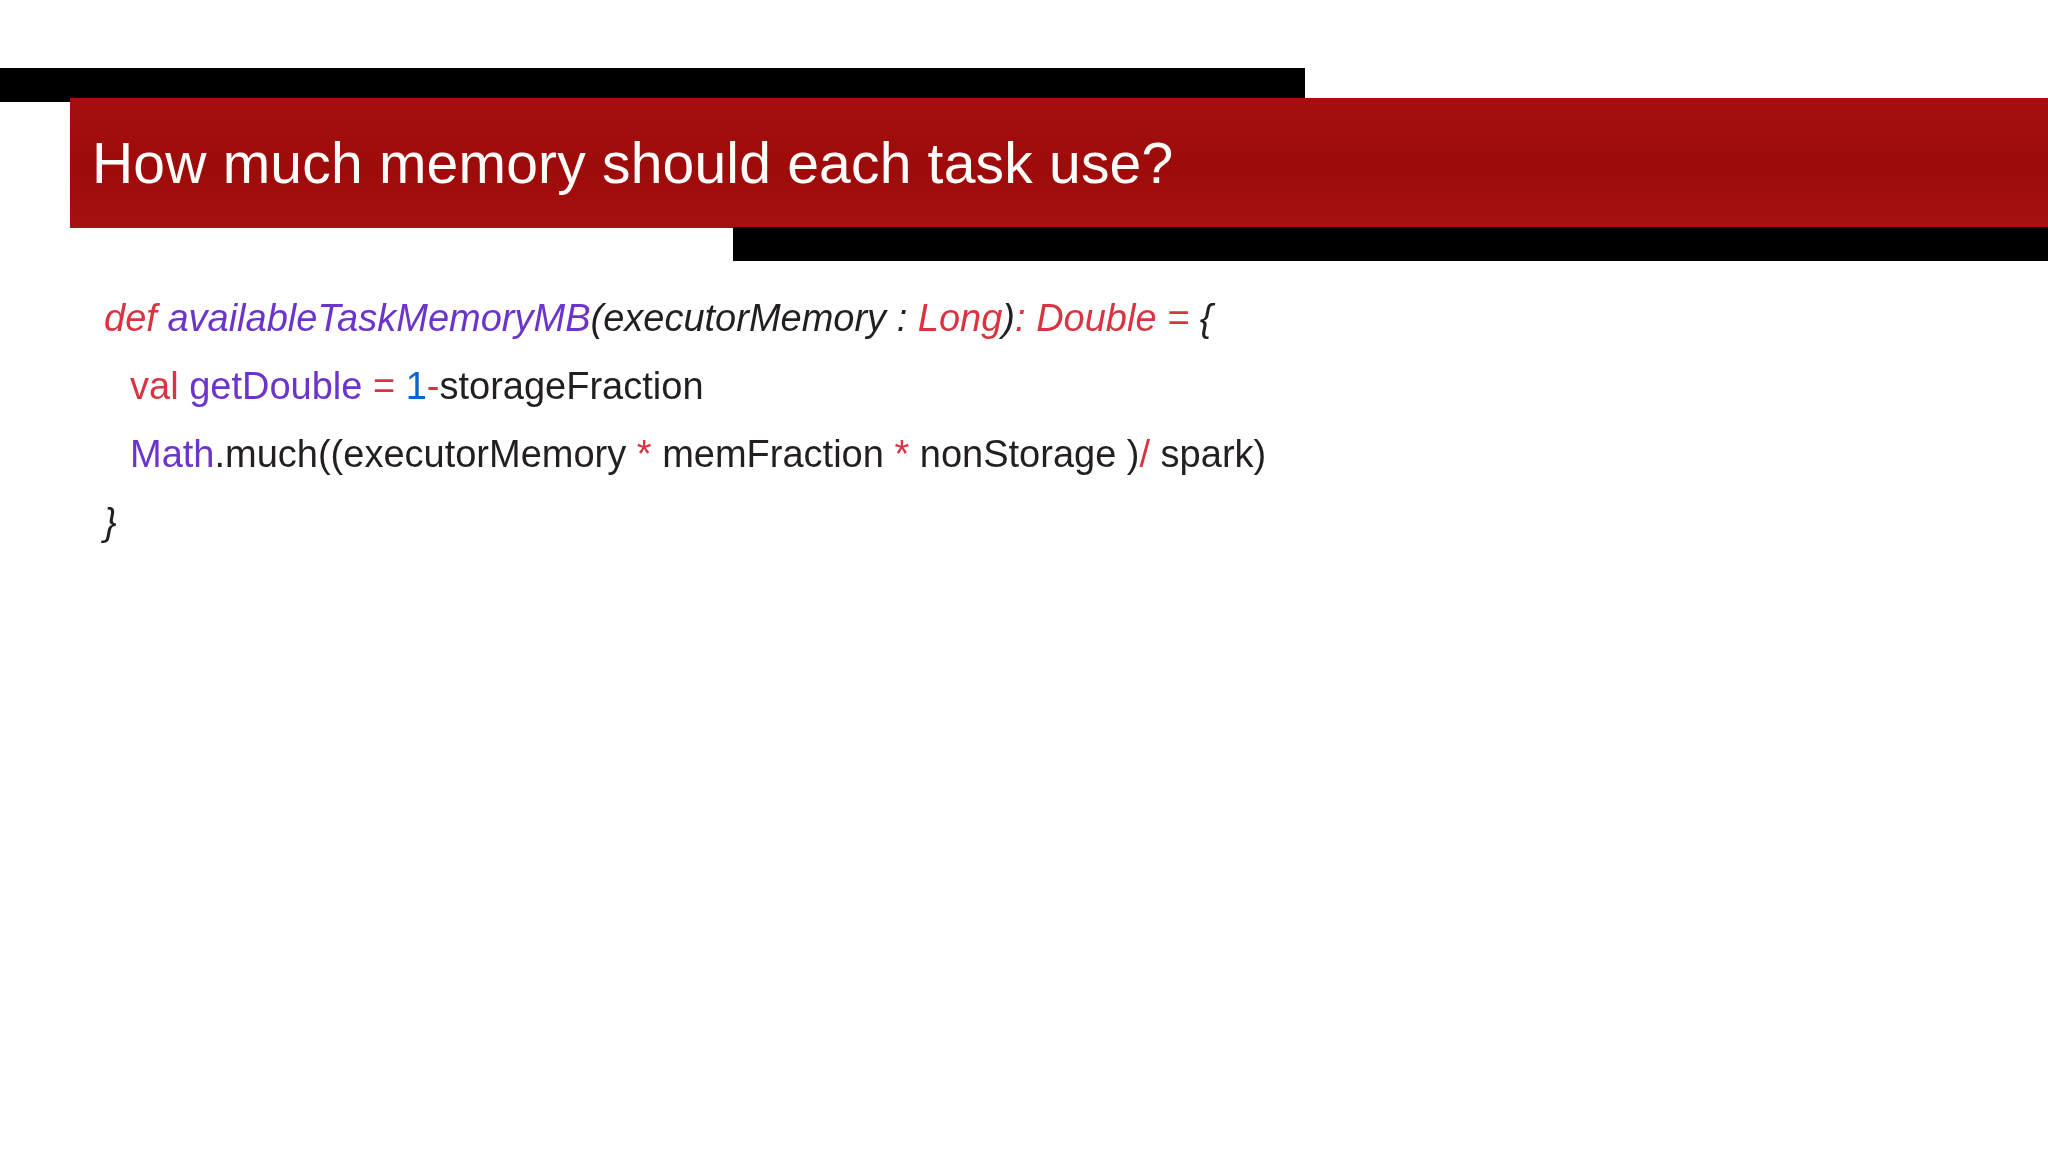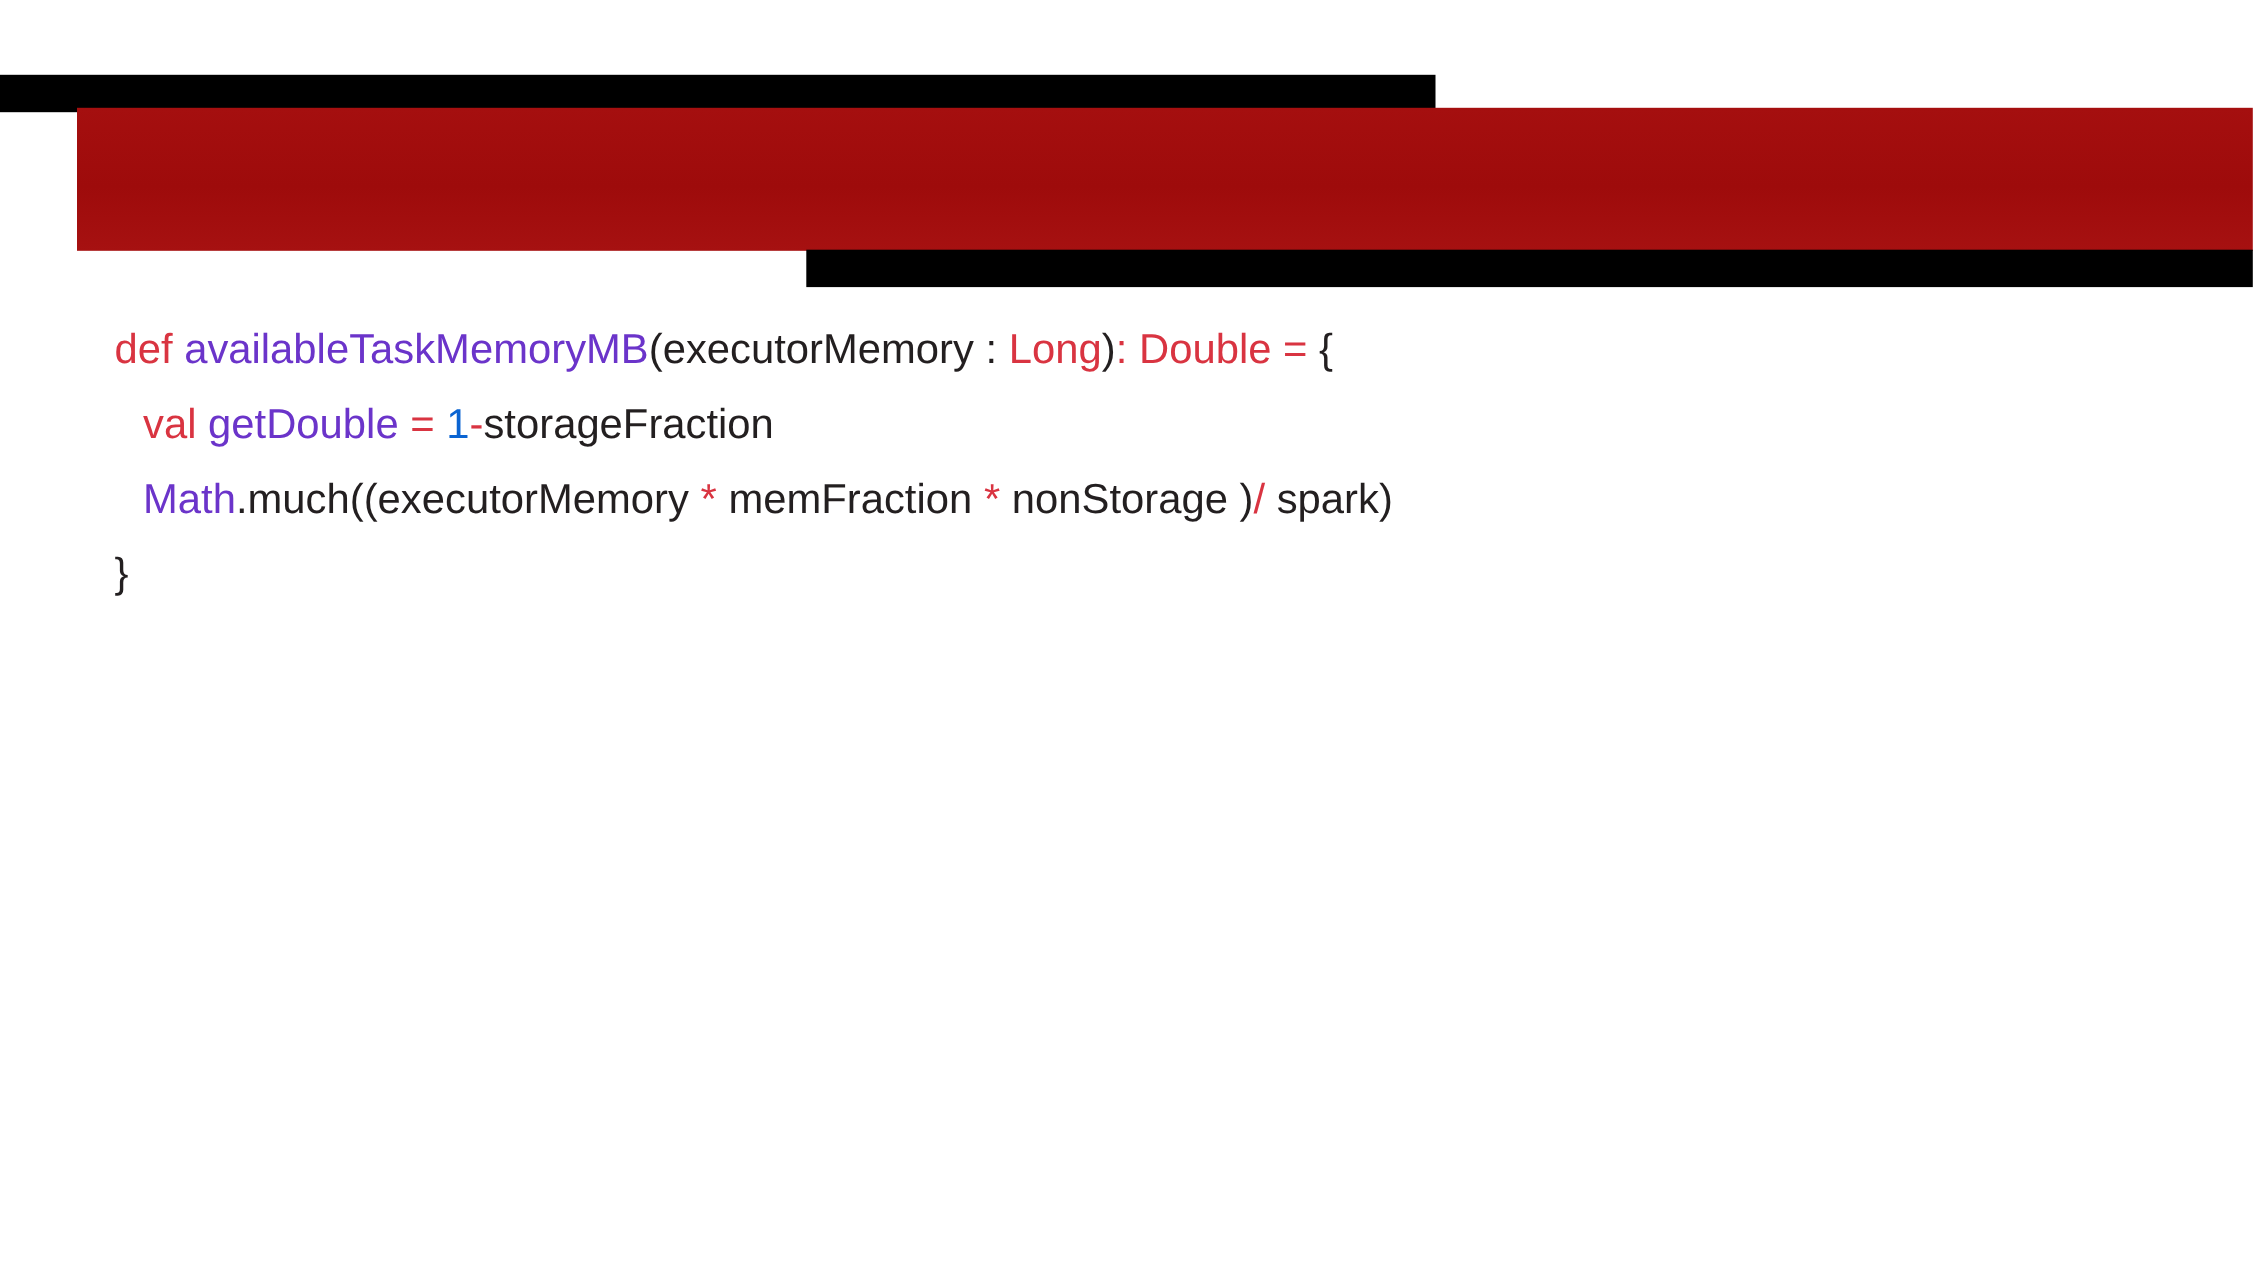--- a/index.html
+++ b/index.html
@@ -72,39 +72,40 @@
     font-size: 38px;
     line-height: 68px;
     color: #231F20;
     white-space: nowrap;
   }
   .code-line {
     height: 68px;
     white-space: nowrap;
     color: #231F20;
   }
-  .code-line .ind0 { padding-left: 104px; }
+  .code-line .ind0 { padding-left: 104px; font-style: italic; }
   .code-line .ind1 { padding-left: 130px; }
 
   .tok { white-space: pre; }
   .kw      { color: #D93441; }   
   .ident   { color: #6B34CA; }   
   .plain   { color: #231F20; }   
   .str     { color: #123A6B; }   
   .num     { color: #0A64D2; }   
 </style>
 </head>
 <body>
 
 <div id="slide">
 
   <div class="bar-top-black"></div>
   <div class="bar-red"></div>
   <div class="bar-bottom-black"></div>
 
+  <div class="title-text">How much memory should each task use?</div>
 
   <div id="code-block">
       <div class="code-line"><span class="ind0"><span class="tok kw">def </span><span class="tok ident">availableTaskMemoryMB</span><span class="tok plain">(executorMemory : </span><span class="tok kw">Long</span><span class="tok plain">)</span><span class="tok kw">: </span><span class="tok kw">Double</span><span class="tok kw"> = </span><span class="tok plain">{</span></span></div>
       <div class="code-line"><span class="ind1"><span class="tok kw">val </span><span class="tok ident">getDouble</span><span class="tok kw"> = </span><span class="tok num">1</span><span class="tok kw">-</span><span class="tok plain">storageFraction</span></span></div>
       <div class="code-line"><span class="ind1"><span class="tok ident">Math</span><span class="tok plain">.much((executorMemory </span><span class="tok kw">*</span><span class="tok plain"> memFraction </span><span class="tok kw">*</span><span class="tok plain"> nonStorage )</span><span class="tok kw">/</span><span class="tok plain"> spark)</span></span></div>
       <div class="code-line"><span class="ind0"><span class="tok plain">}</span></span></div>
     </div>
 
 </div>
 

